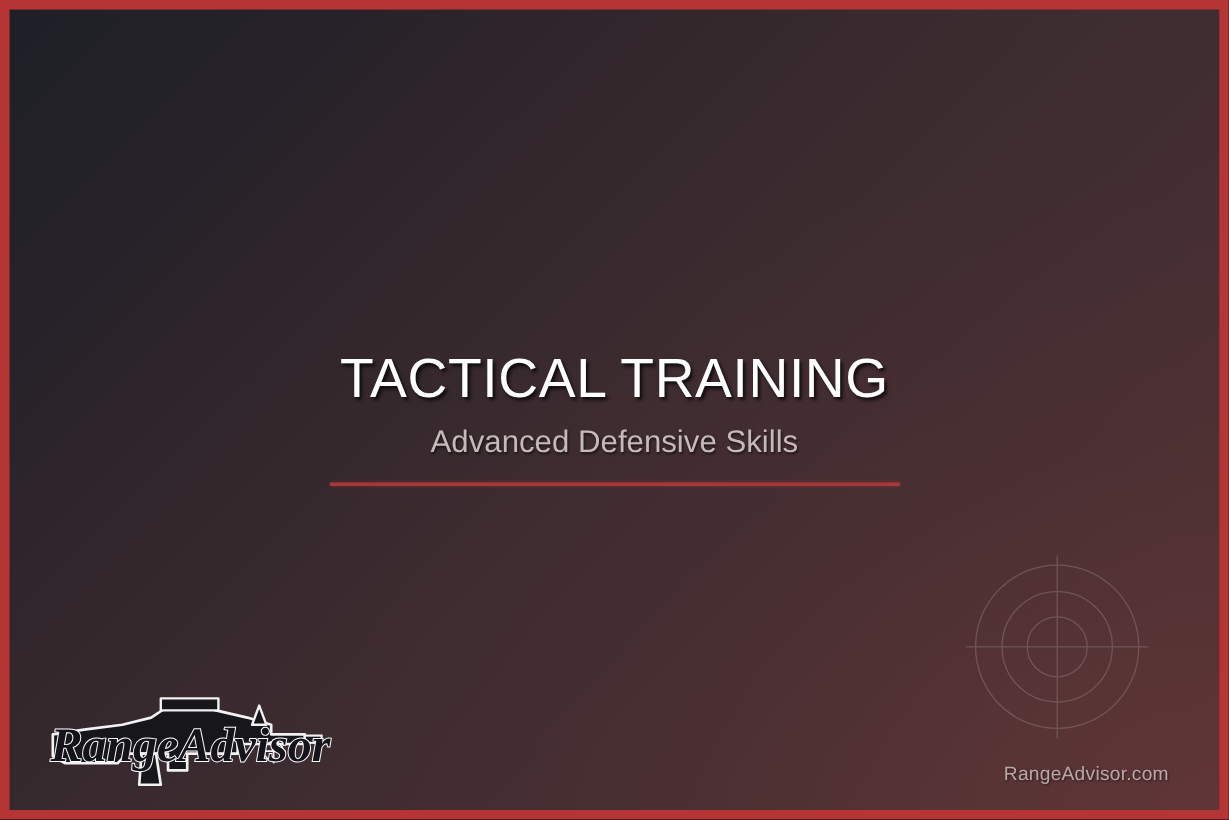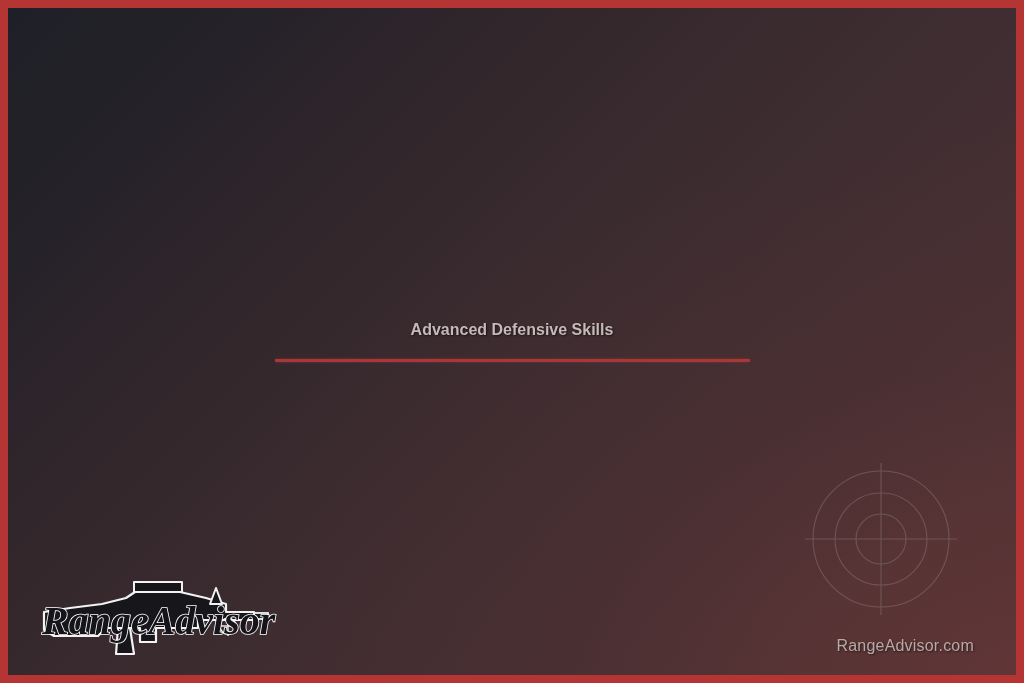--- a/index.html
+++ b/index.html
@@ -62,24 +62,24 @@
     margin: 0;
     font-size: 46px;
     font-weight: 400;
     letter-spacing: 0.5px;
     color: #ffffff;
     line-height: 1.0;
     text-shadow: 2px 2px 3px rgba(0, 0, 0, 0.75);
   }
 
   .subtitle {
-    margin: 13px;
+    margin: 0;
     padding-top: 17px;
-    font-size: 16px;
-    font-weight: 700;
+    font-size: 26px;
+    font-weight: 400;
     color: #c6b9b9;
     line-height: 1.0;
     text-shadow: 1px 1px 2px rgba(0, 0, 0, 0.55);
   }
 
   .accent-rule {
     width: 475px;
     height: 3px;
     margin: 21px auto 0 auto;
     background: #a83838;
@@ -116,20 +116,21 @@
     letter-spacing: 0.2px;
     text-shadow: 1px 1px 2px rgba(0, 0, 0, 0.5);
   }
 </style>
 </head>
 <body>
 
 <div class="slide">
 
   <div class="center-block">
+    <h1 class="title">TACTICAL TRAINING</h1>
     <p class="subtitle">Advanced Defensive Skills</p>
     <div class="accent-rule"></div>
   </div>
 
   <svg class="reticle" viewBox="0 0 156 156">
     <g fill="none" stroke="#8a7a7a" stroke-width="1.1">
       <circle cx="78" cy="78" r="68"></circle>
       <circle cx="78" cy="78" r="46"></circle>
       <circle cx="78" cy="78" r="25"></circle>
       <line x1="78" y1="2" x2="78" y2="154"></line>

